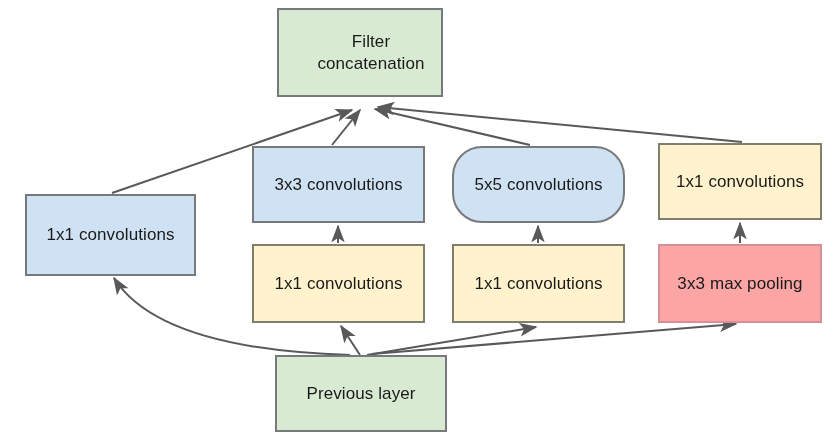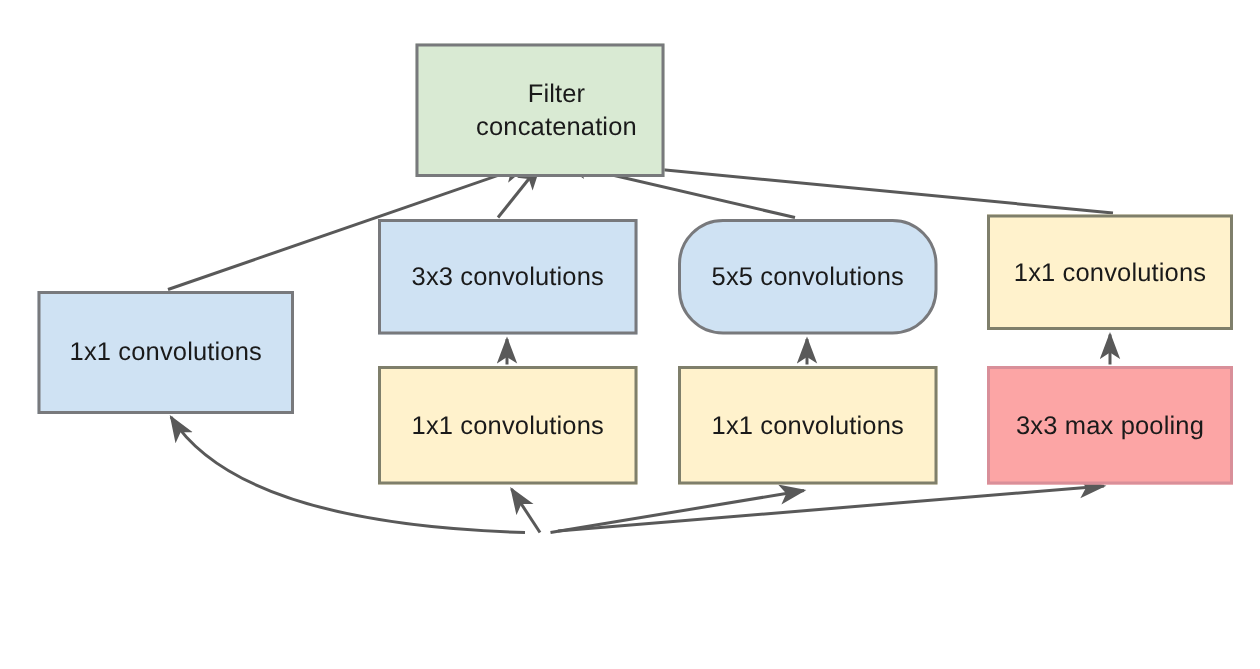--- a/index.html
+++ b/index.html
@@ -84,21 +84,21 @@
       <path d="M 112,193 L 352,110"></path>
 
       <path d="M 332,145 L 360,110"></path>
 
       <path d="M 530,145 L 375,109"></path>
 
       <path d="M 742,142 L 378,107"></path>
     </g>
   </svg>
 
-  <div class="node fill-green" style="left:277px; top:29px; width:166px; height:89px;padding-left:22px;">
+  <div class="node fill-green" style="left:277px; top:8px; width:166px; height:89px;padding-left:22px;">
     <span class="node-label">Filter
 concatenation</span>
   </div>
 
   <div class="node fill-blue" style="left:25px; top:194px; width:171px; height:82px;">
     <span class="node-label">1x1 convolutions</span>
   </div>
 
   <div class="node fill-blue" style="left:252px; top:146px; width:173px; height:77px;">
     <span class="node-label">3x3 convolutions</span>
@@ -117,14 +117,17 @@
   </div>
 
   <div class="node fill-yellow border-yellow" style="left:452px; top:244px; width:173px; height:79px;">
     <span class="node-label">1x1 convolutions</span>
   </div>
 
   <div class="node fill-pink border-pink" style="left:658px; top:244px; width:164px; height:79px;">
     <span class="node-label">3x3 max pooling</span>
   </div>
 
+  <div class="node fill-green" style="left:275px; top:355px; width:172px; height:77px;">
+    <span class="node-label">Previous layer</span>
+  </div>
 
 </div>
 
 </body></html>

